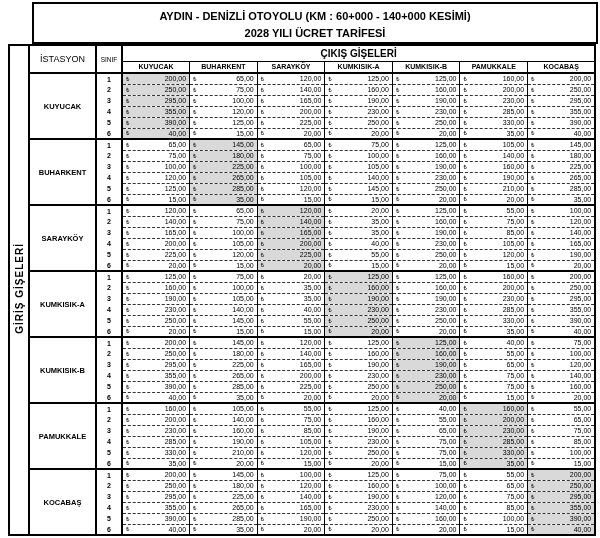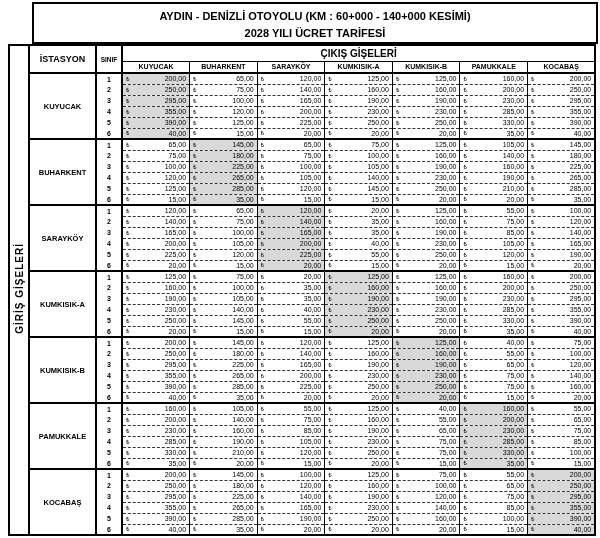--- a/index.html
+++ b/index.html
@@ -23,21 +23,21 @@
   .giris-cell {
     border-right: 2px solid #000; text-align: center; vertical-align: middle;
     background: #fff;
   }
   .vtext {
     writing-mode: vertical-rl; transform: rotate(180deg);
     font-weight: bold; font-size: 10px; letter-spacing: 1px;
   }
   .hdr1 td { height: 16px; }
   .istasyon-h, .sinif-h {
-    text-align: center; vertical-align: middle; font-weight: bold;
+    text-align: center; vertical-align: middle; font-weight: normal;
     border-right: 2px solid #000; border-bottom: 2px solid #000;
   }
   .istasyon-h { font-size: 9px; }
   .sinif-h { font-size: 6.5px; }
   .cikis-h {
     text-align: center; font-weight: bold; font-size: 10px;
     border-bottom: 1px solid #000; height: 16px; vertical-align: middle; margin-left: 20px;
   }
   .hdr2 td {
     height: 12px; text-align: center; font-weight: bold; font-size: 7px;

